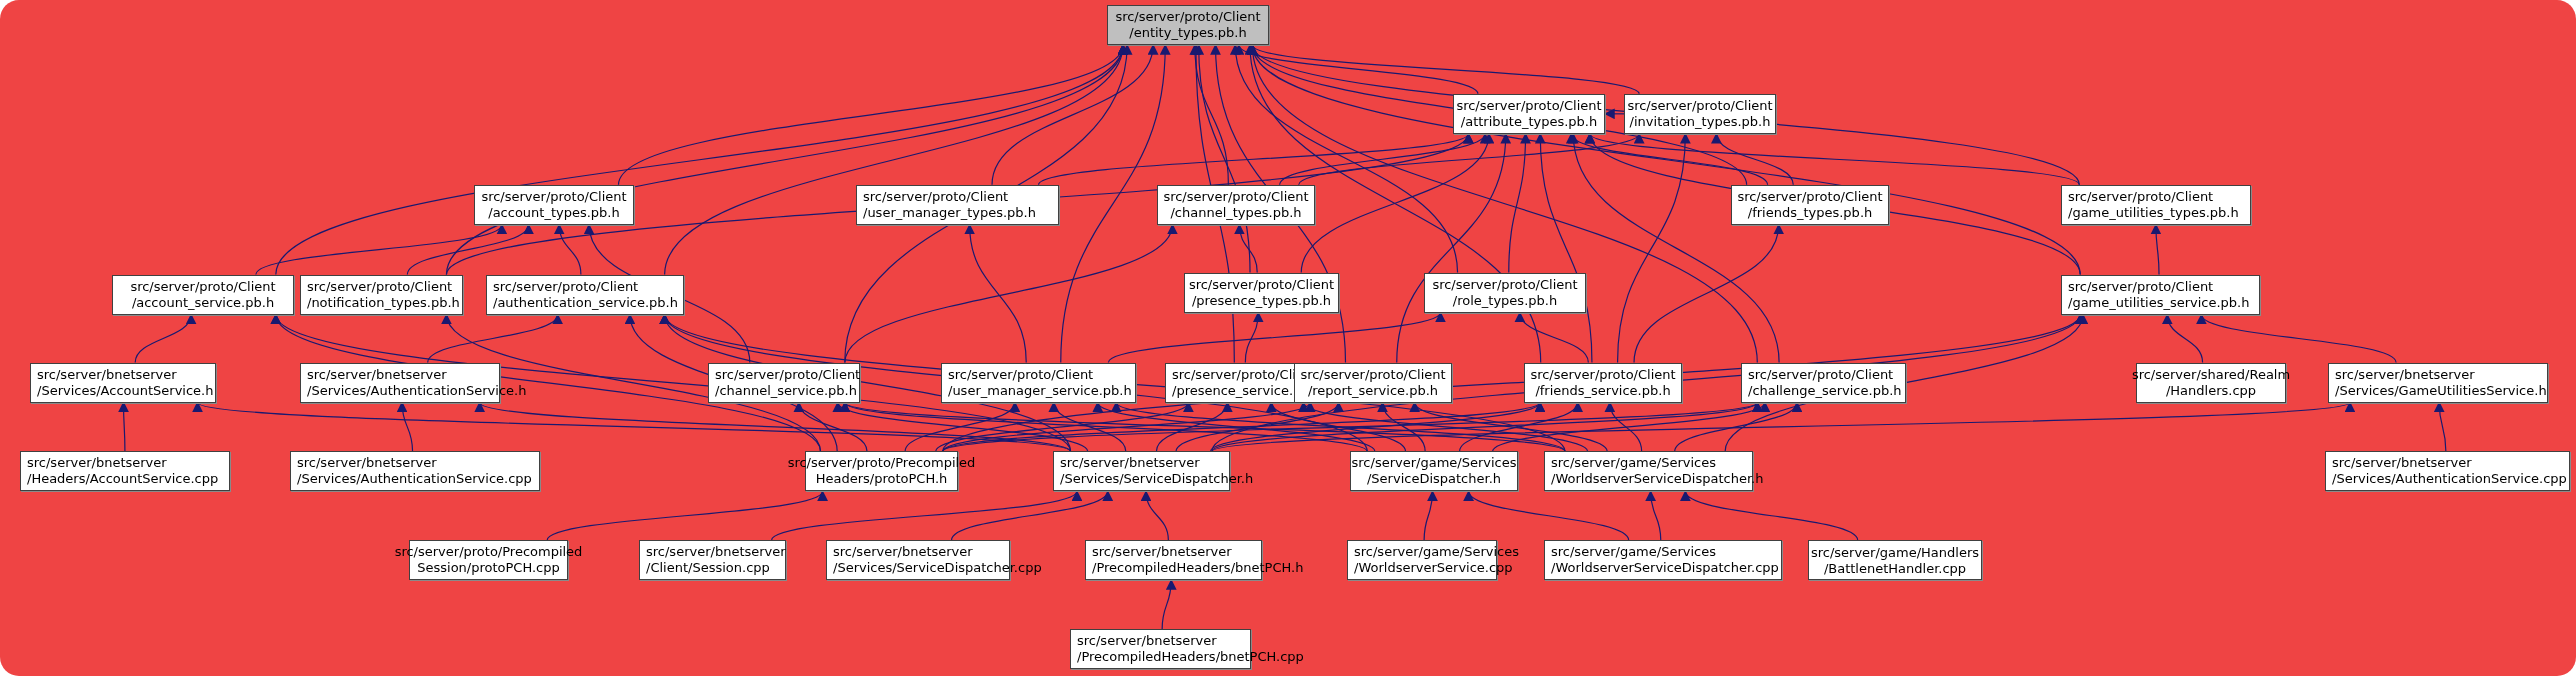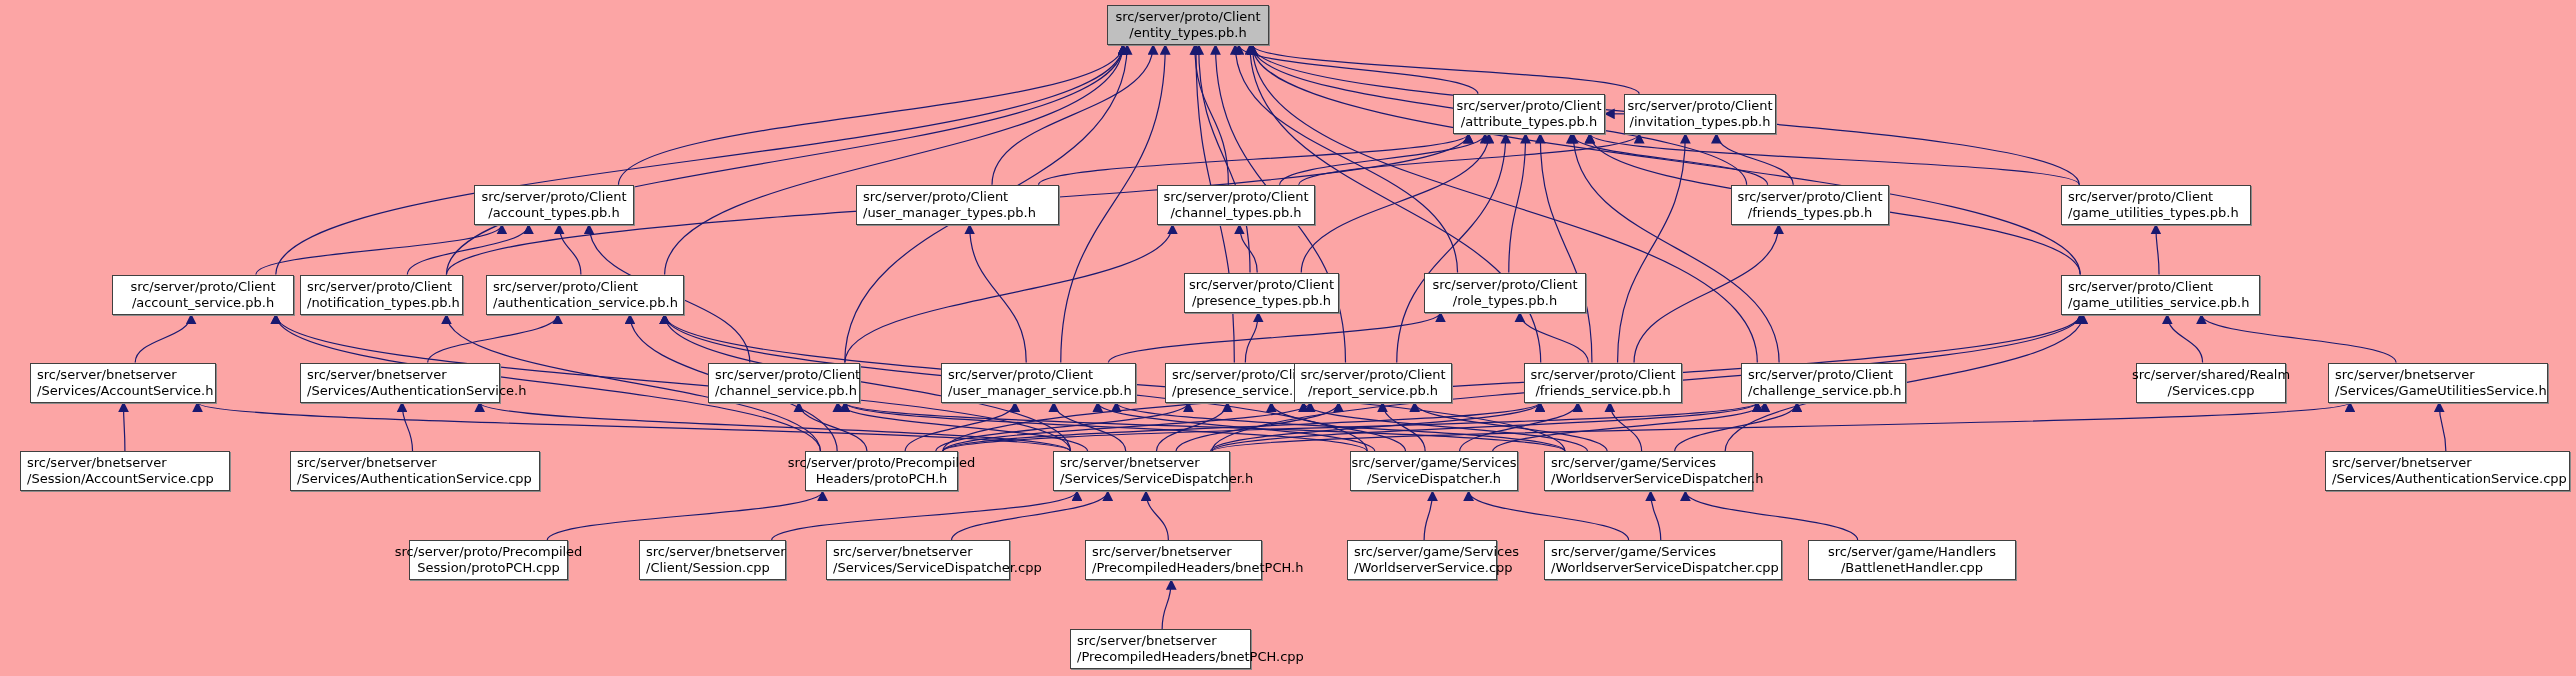--- a/index.html
+++ b/index.html
@@ -1,16 +1,16 @@
 <!DOCTYPE html>
 <html><head>
 <meta charset="utf-8">
 <style>
   html, body { margin:0; padding:0; background:#ffffff; }
-  #stage { position:relative; width:2576px; height:676px; overflow:hidden; background:#fca5a5; }
+  #stage { position:relative; width:2576px; height:676px; overflow:hidden; background:#ef4444;border-radius:19px; }
   #edges { position:absolute; left:0; top:0; }
   .node {
     position:absolute; box-sizing:border-box; border:1.5px solid #404040;
     background:#ffffff; font-family:"DejaVu Sans", sans-serif; font-size:13px;
     line-height:16px; color:#000; display:flex; flex-direction:column;
     justify-content:center; padding:2px 6px; white-space:nowrap;
     box-shadow: 1px 1px 0 #8a8a8a;
   }
   .node.center { text-align:center; align-items:center; }
   .node.left { text-align:left; align-items:flex-start; }
@@ -204,37 +204,37 @@
       <div class="node center" style="left: 1524px; top: 363px; width: 158px; height: 40px;">
         <span>src/server/proto/Client</span>
         <span>/friends_service.pb.h</span>
       </div>
       <div class="node left" style="left: 1741px; top: 363px; width: 165px; height: 40px;">
         <span>src/server/proto/Client</span>
         <span>/challenge_service.pb.h</span>
       </div>
       <div class="node center" style="left: 2136px; top: 363px; width: 150px; height: 40px;">
         <span>src/server/shared/Realm</span>
-        <span>/Services.cpp</span>
+        <span>/Handlers.cpp</span>
       </div>
       <div class="node left" style="left: 2328px; top: 363px; width: 220px; height: 40px;">
         <span>src/server/bnetserver</span>
         <span>/Services/GameUtilitiesService.h</span>
       </div>
       <div class="node left" style="left: 30px; top: 363px; width: 186px; height: 40px;">
         <span>src/server/bnetserver</span>
         <span>/Services/AccountService.h</span>
       </div>
       <div class="node left" style="left: 300px; top: 363px; width: 200px; height: 40px;">
         <span>src/server/bnetserver</span>
         <span>/Services/AuthenticationService.h</span>
       </div>
       <div class="node left" style="left: 20px; top: 451px; width: 210px; height: 40px;">
         <span>src/server/bnetserver</span>
-        <span>/Session/AccountService.cpp</span>
+        <span>/Headers/AccountService.cpp</span>
       </div>
       <div class="node left" style="left: 290px; top: 451px; width: 250px; height: 40px;">
         <span>src/server/bnetserver</span>
         <span>/Services/AuthenticationService.cpp</span>
       </div>
       <div class="node center" style="left: 805px; top: 451px; width: 153px; height: 40px;">
         <span>src/server/proto/Precompiled</span>
         <span>Headers/protoPCH.h</span>
       </div>
       <div class="node left" style="left: 1053px; top: 451px; width: 177px; height: 40px;">
@@ -270,21 +270,21 @@
         <span>/PrecompiledHeaders/bnetPCH.h</span>
       </div>
       <div class="node left" style="left: 1347px; top: 540px; width: 150px; height: 40px;">
         <span>src/server/game/Services</span>
         <span>/WorldserverService.cpp</span>
       </div>
       <div class="node left" style="left: 1544px; top: 540px; width: 238px; height: 40px;">
         <span>src/server/game/Services</span>
         <span>/WorldserverServiceDispatcher.cpp</span>
       </div>
-      <div class="node center" style="left: 1808px; top: 540px; width: 208px; height: 40px;">
+      <div class="node center" style="left: 1808px; top: 540px; width: 174px; height: 40px; justify-content: flex-end;">
         <span>src/server/game/Handlers</span>
         <span>/BattlenetHandler.cpp</span>
       </div>
       <div class="node left" style="left: 1070px; top: 629px; width: 181px; height: 40px;">
         <span>src/server/bnetserver</span>
         <span>/PrecompiledHeaders/bnetPCH.cpp</span>
       </div>
     </div>
 </div>
 

